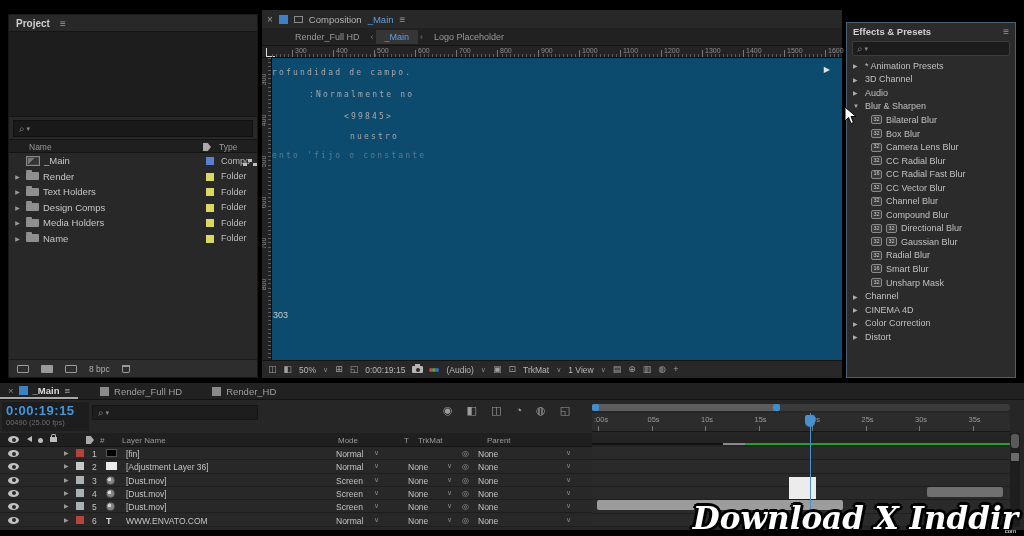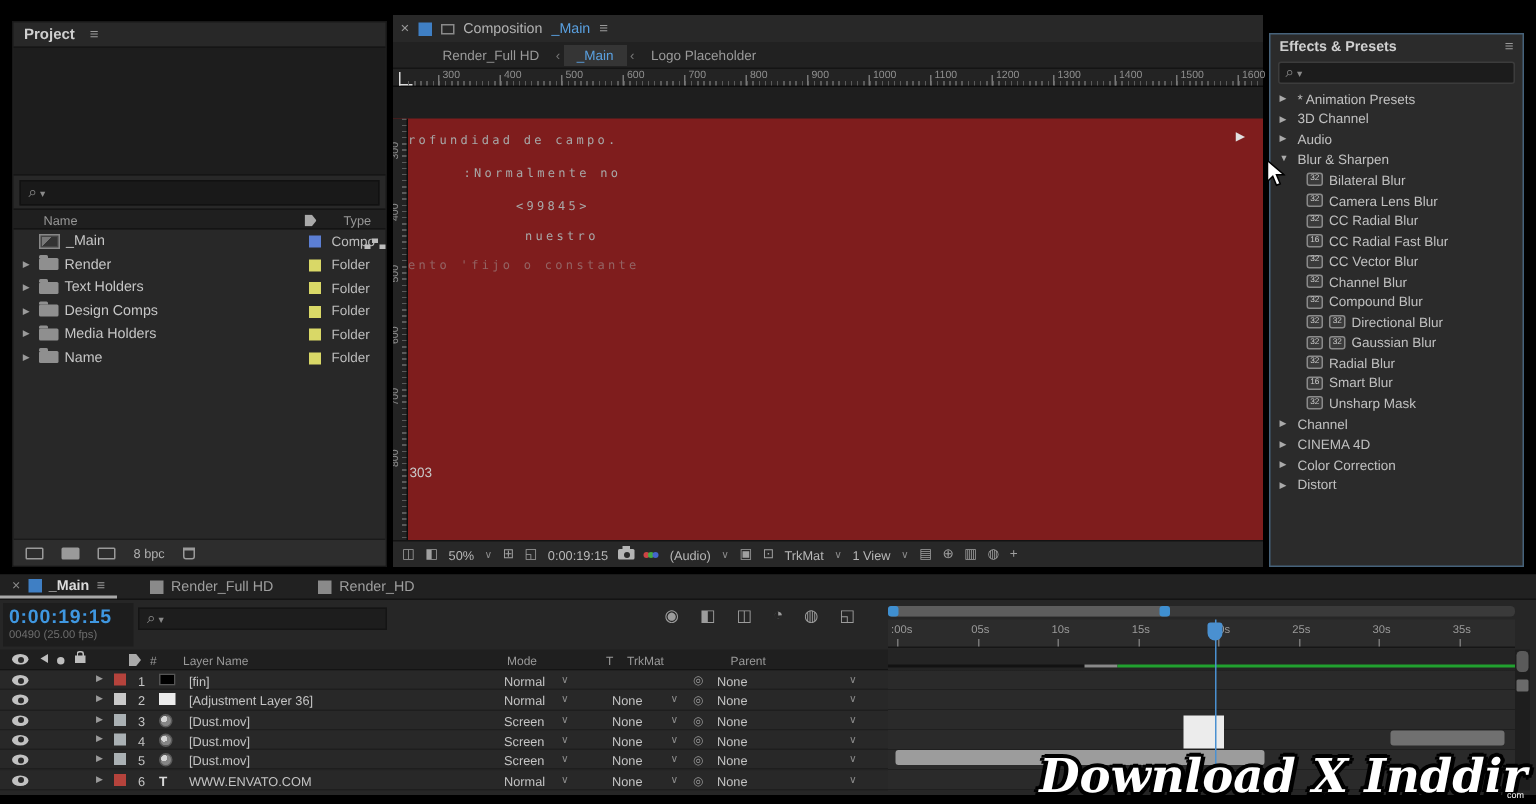--- a/index.html
+++ b/index.html
@@ -13,21 +13,21 @@
   .menu-glyph{color:#9a9a9a;font-size:10px;}
   .chev{color:#8a8a8a;font-size:7px;}
 
   
   .project{position:absolute;left:8px;top:14px;width:250px;height:364px;background:#282828;border:1px solid #181818;}
   .proj-title{height:16px;display:flex;align-items:center;gap:10px;padding:0 7px;font-size:10px;font-weight:bold;color:#cfcfcf;}
   .proj-preview{height:86px;background:#1d1d1d;border-top:1px solid #151515;border-bottom:1px solid #151515;}
   .proj-search{height:17px;margin:3px 4px 2px 4px;background:#191919;border:1px solid #111;display:flex;align-items:center;gap:2px;padding:0 5px;}
   .proj-cols{position:relative;height:14px;background:#1f1f1f;border-top:1px solid #141414;border-bottom:1px solid #141414;font-size:8.5px;color:#989898;}
   .proj-cols .c-name{position:absolute;left:20px;top:2px;}
-  .proj-cols .c-type{position:absolute;left:210px;top:2px;margin-left:10px;}
+  .proj-cols .c-type{position:absolute;left:210px;top:2px;}
   .proj-cols .c-tag{position:absolute;left:194px;top:3px;}
   .proj-rows{position:relative;}
   .proj-row{position:relative;height:15.5px;display:flex;align-items:center;font-size:9.5px;color:#c6c6c6;padding-left:4px;gap:4px;}
   .caret{width:9px;color:#9a9a9a;font-size:6px;text-align:center;}
   .i-folder{width:13px;height:8px;background:#8f8f8f;border-radius:1px;position:relative;}
   .i-folder::before{content:"";position:absolute;top:-2px;left:0;width:6px;height:2px;background:#8f8f8f;border-radius:1px 1px 0 0;}
   .i-comp{width:14px;height:10px;background:#444;border:1px solid #888;position:relative;}
   .i-comp::after{content:"";position:absolute;inset:1px;background:linear-gradient(135deg,#777 0 40%,#333 40% 100%);}
   .swatch{position:absolute;left:197px;top:4px;width:8px;height:8px;}
   .ptype{position:absolute;left:212px;font-size:9px;color:#bdbdbd;}
@@ -46,21 +46,21 @@
   .comp-viewtabs{height:18px;background:#212121;display:flex;align-items:center;padding-left:24px;font-size:9px;color:#9a9a9a;border-bottom:1px solid #141414;}
   .vtab{padding:2px 9px;cursor:default;}
   .vtab.active{background:#353535;color:#5aa0e0;}
   .vt-sep{color:#777;padding:0 2px;font-size:9px;}
   .comp-hruler{position:relative;height:12px;background:#232323;border-bottom:1px solid #0c0c0c;}
   .comp-hruler .minor{position:absolute;left:10px;right:0;bottom:0;height:3px;
      background:repeating-linear-gradient(90deg,#5a5a5a 0 1px,transparent 1px 4.1px);}
   .hr-label{position:absolute;top:1px;font-size:7px;color:#8f8f8f;}
   .hr-tick{position:absolute;bottom:0;width:1px;height:7px;background:#777;}
   .ruler-origin{position:absolute;left:4px;top:2px;width:9px;height:9px;border-left:1px solid #ddd;border-bottom:1px solid #ddd;}
-  .comp-body{position:absolute;left:0;top:48px;right:0;bottom:18px;background:#7f1d1d;overflow:hidden;margin-top:21px;}
+  .comp-body{position:absolute;left:0;top:48px;right:0;bottom:18px;background:#0c4a6e;overflow:hidden;}
   .comp-vruler{position:absolute;left:0;top:0;bottom:0;width:10px;background:#232323;border-right:1px solid #0c0c0c;}
   .comp-vruler .minor{position:absolute;top:0;bottom:0;right:0;width:3px;
      background:repeating-linear-gradient(180deg,#5a5a5a 0 1px,transparent 1px 4.1px);}
   .vr-label{position:absolute;left:-4px;font-size:7px;color:#8f8f8f;transform:rotate(-90deg);}
   .vline{position:absolute;font-family:"DejaVu Sans Mono","Liberation Mono",monospace;
          font-size:8px;letter-spacing:2.2px;color:#a8a8a8;white-space:nowrap;}
   .corner-num{position:absolute;left:11px;bottom:40px;font-size:9px;color:#c9c9c9;}
   .play-arrow{position:absolute;right:12px;top:7px;font-size:8px;color:#e0e0e0;}
   .comp-toolbar{position:absolute;left:0;right:0;bottom:0;height:18px;background:#282828;border-top:1px solid #131313;
      display:flex;align-items:center;gap:7px;padding:0 6px;font-size:8.5px;color:#b8b8b8;white-space:nowrap;}
@@ -359,20 +359,24 @@
         <div class="fx-row fx-group">
           <span class="fx-caret">▼</span>
           <span class="fx-label">Blur &amp; Sharpen</span>
         </div>
         <div class="fx-row fx-effect">
           <span class="fx-chip">32</span>
           <span class="fx-label">Bilateral Blur</span>
         </div>
         <div class="fx-row fx-effect">
           <span class="fx-chip">32</span>
+          <span class="fx-label">Box Blur</span>
+        </div>
+        <div class="fx-row fx-effect">
+          <span class="fx-chip">32</span>
           <span class="fx-label">Camera Lens Blur</span>
         </div>
         <div class="fx-row fx-effect">
           <span class="fx-chip">32</span>
           <span class="fx-label">CC Radial Blur</span>
         </div>
         <div class="fx-row fx-effect">
           <span class="fx-chip">16</span>
           <span class="fx-label">CC Radial Fast Blur</span>
         </div>

